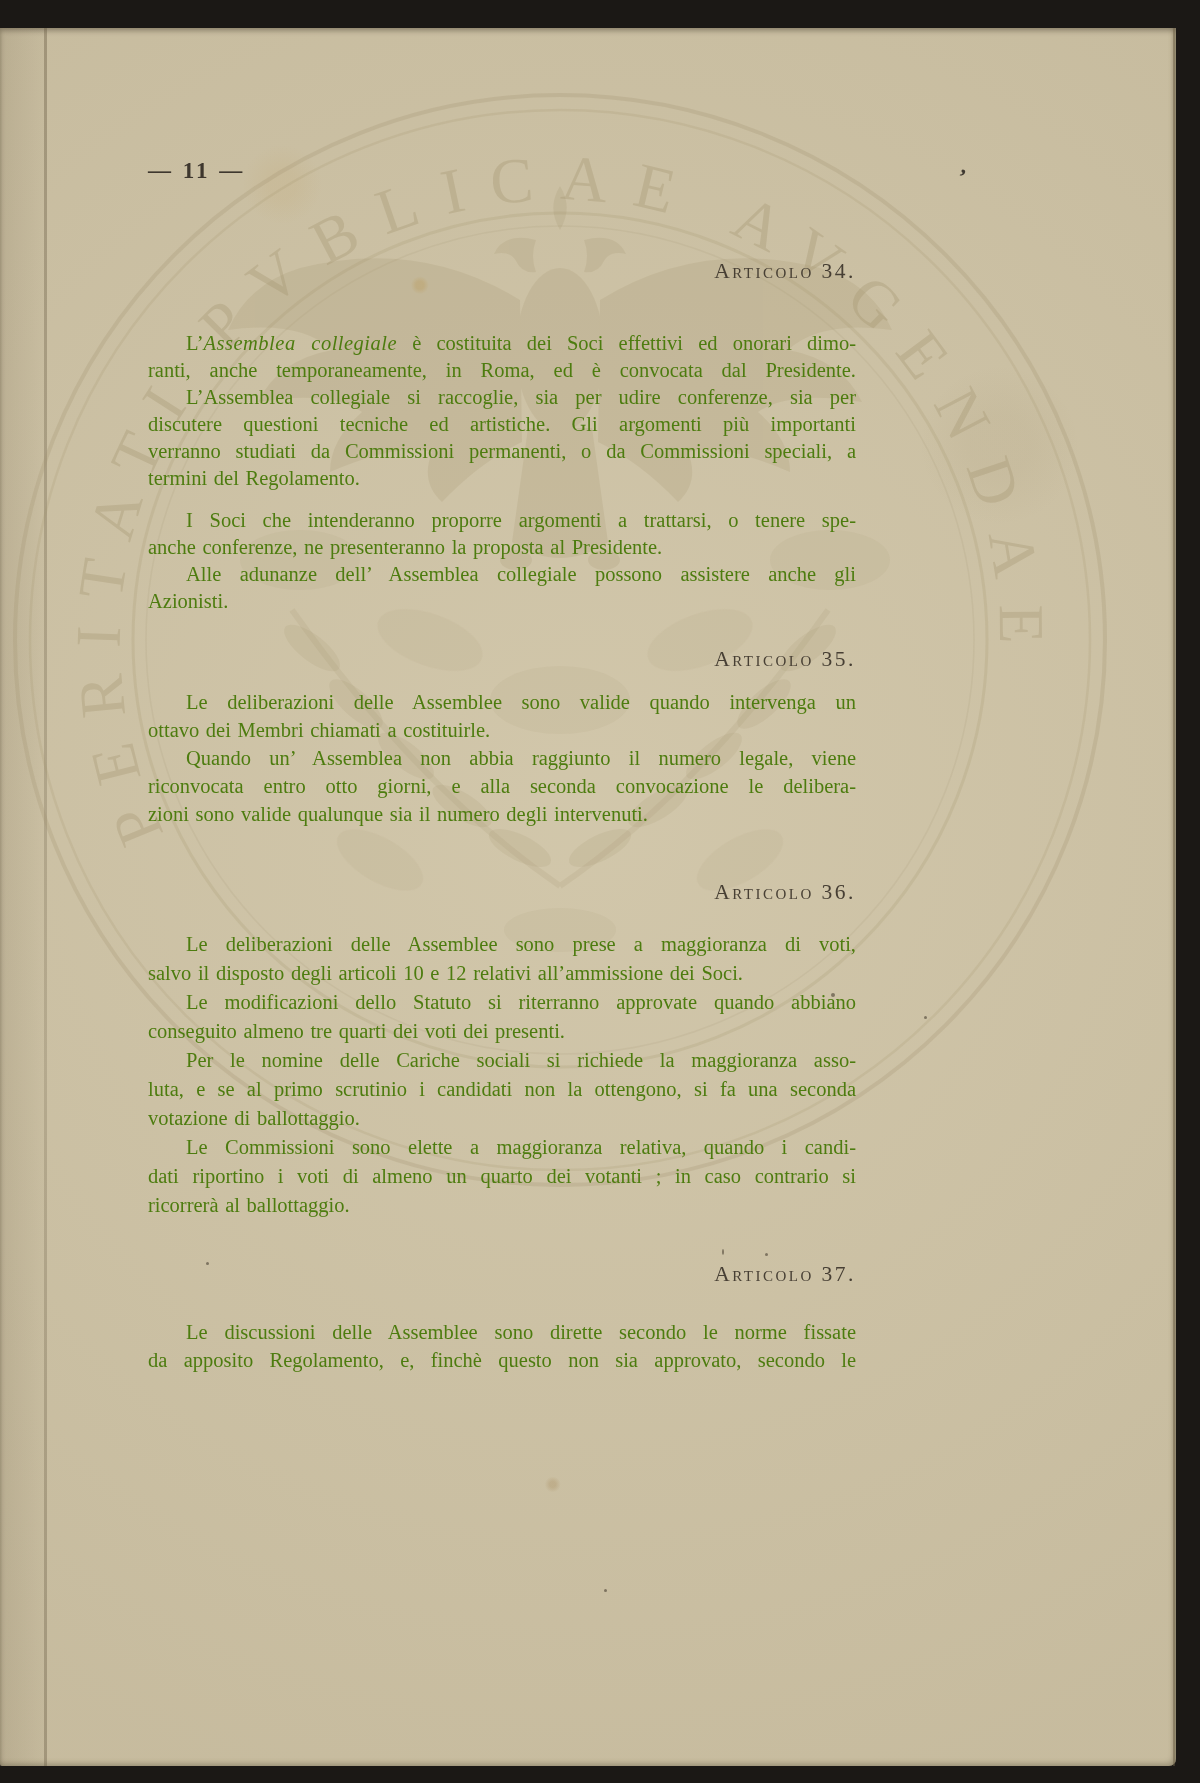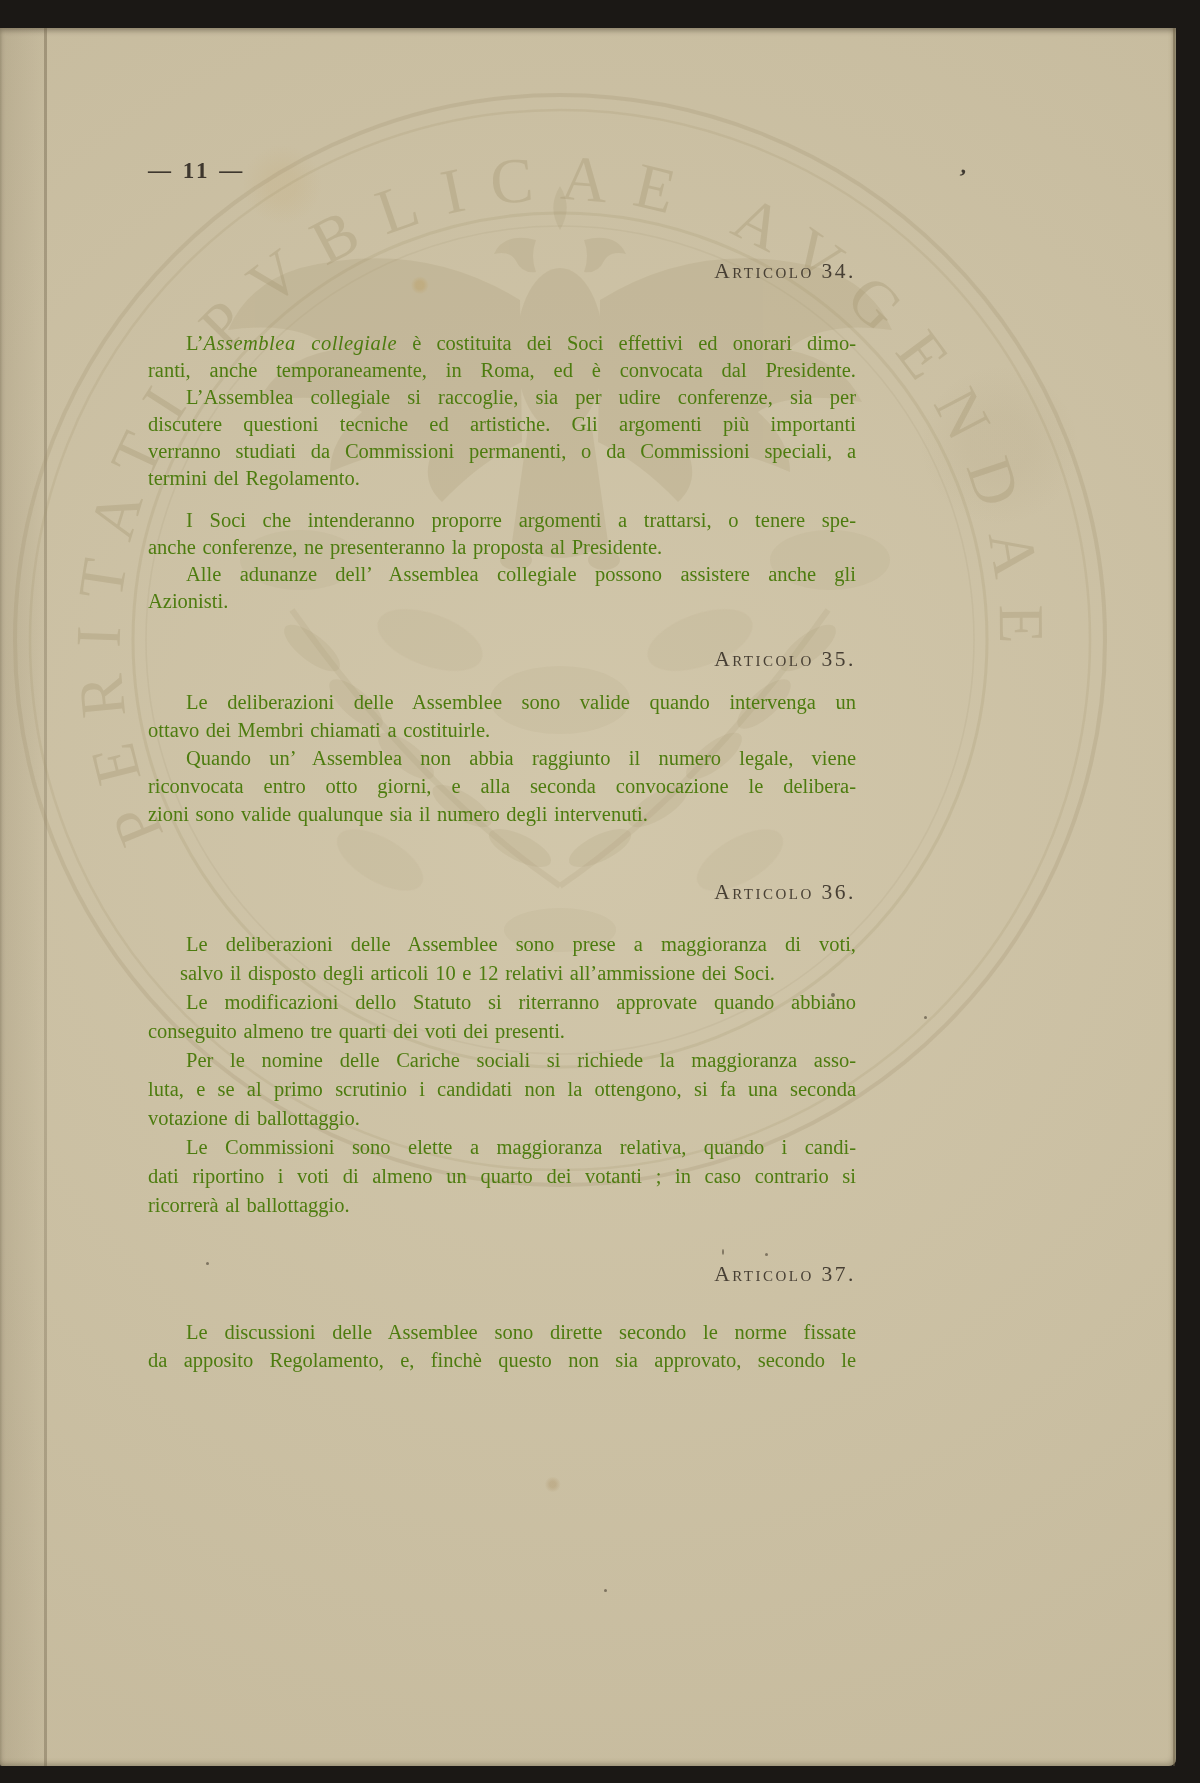--- a/index.html
+++ b/index.html
@@ -139,21 +139,21 @@
       <div class="textcol" style="top: 688px;">
         <div class="tl j ind" style="line-height: 28px; height: 28px;">Le deliberazioni delle Assemblee sono valide quando intervenga un</div>
         <div class="tl" style="line-height: 28px; height: 28px;">ottavo dei Membri chiamati a costituirle.</div>
         <div class="tl j ind" style="line-height: 28px; height: 28px;">Quando un’ Assemblea non abbia raggiunto il numero legale, viene</div>
         <div class="tl j" style="line-height: 28px; height: 28px;">riconvocata entro otto giorni, e alla seconda convocazione le delibera-</div>
         <div class="tl" style="line-height: 28px; height: 28px;">zioni sono valide qualunque sia il numero degli intervenuti.</div>
       </div>
       <div class="art-head" style="top: 880px;">Articolo 36.</div>
       <div class="textcol" style="top: 930px;">
         <div class="tl j ind" style="line-height: 29px; height: 29px;">Le deliberazioni delle Assemblee sono prese a maggioranza di voti,</div>
-        <div class="tl" style="line-height: 29px; height: 29px; margin-left: 32px;">salvo il disposto degli articoli 10 e 12 relativi all’ammissione dei Soci.</div>
+        <div class="tl" style="line-height: 29px; height: 29px;">salvo il disposto degli articoli 10 e 12 relativi all’ammissione dei Soci.</div>
         <div class="tl j ind" style="line-height: 29px; height: 29px;">Le modificazioni dello Statuto si riterranno approvate quando abbiano</div>
         <div class="tl" style="line-height: 29px; height: 29px;">conseguito almeno tre quarti dei voti dei presenti.</div>
         <div class="tl j ind" style="line-height: 29px; height: 29px;">Per le nomine delle Cariche sociali si richiede la maggioranza asso-</div>
         <div class="tl j" style="line-height: 29px; height: 29px;">luta, e se al primo scrutinio i candidati non la ottengono, si fa una seconda</div>
         <div class="tl" style="line-height: 29px; height: 29px;">votazione di ballottaggio.</div>
         <div class="tl j ind" style="line-height: 29px; height: 29px;">Le Commissioni sono elette a maggioranza relativa, quando i candi-</div>
         <div class="tl j" style="line-height: 29px; height: 29px;">dati riportino i voti di almeno un quarto dei votanti ; in caso contrario si</div>
         <div class="tl" style="line-height: 29px; height: 29px;">ricorrerà al ballottaggio.</div>
       </div>
       <div class="art-head" style="top: 1262px;">Articolo 37.</div>

